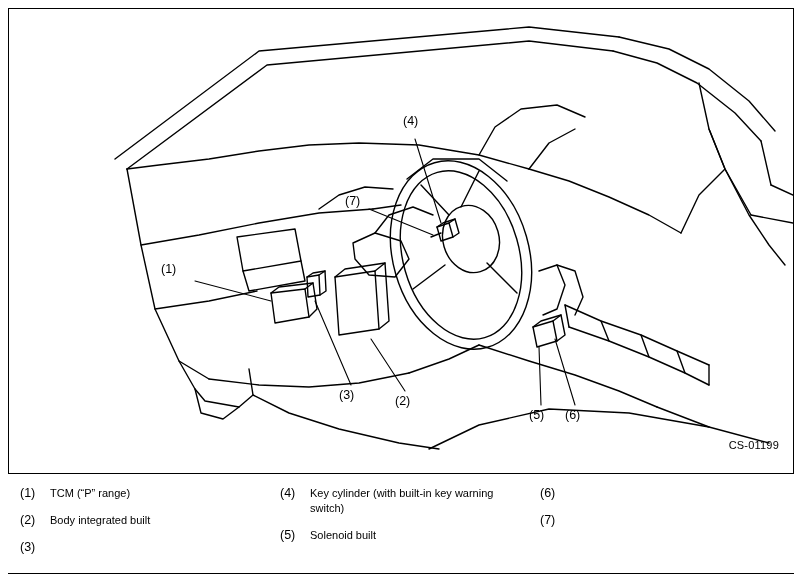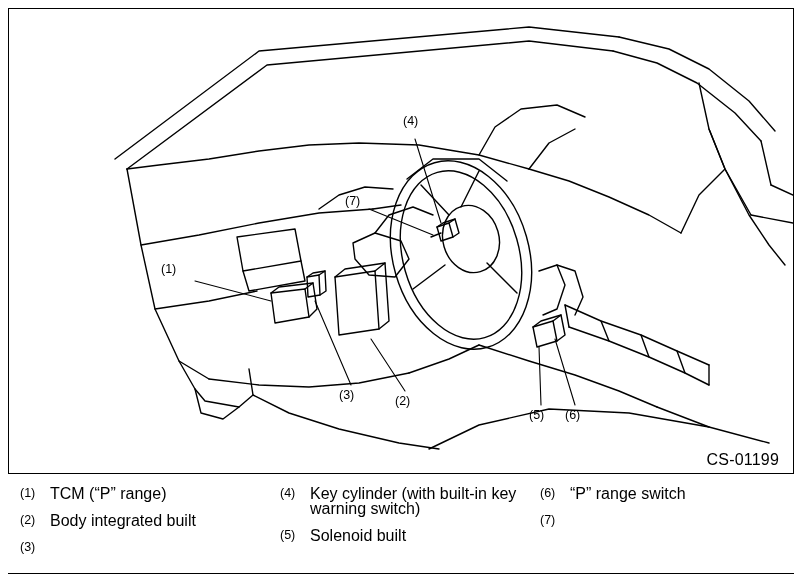--- a/index.html
+++ b/index.html
@@ -32,22 +32,22 @@
     background: #fff;
   }
   .figure-svg {
     position: absolute;
     left: 0;
     top: 0;
   }
   .fig-code {
     position: absolute;
     right: 14px;
-    bottom: 4px;
-    font-size: 16px;
+    bottom: 22px;
+    font-size: 11px;
     letter-spacing: 0.2px;
     font-family: "Liberation Sans", sans-serif;
   }
   
   .legend {
     position: absolute;
     left: 8px;
     top: 486px;
     width: 786px;
     height: 88px;
@@ -68,21 +68,21 @@
     font-size: 12.5px;
     line-height: 15px;
   }
   .legend-num {
     width: 30px;
     flex: 0 0 30px;
     font-size: 12.5px;
   }
   .legend-text {
     flex: 1 1 auto;
-    font-size: 16px;
+    font-size: 11px;
   }
   .bottom-rule {
     position: absolute;
     left: 8px;
     top: 573px;
     width: 786px;
     height: 0;
     border-top: 1px solid #000;
   }
   
@@ -235,21 +235,20 @@
       </div>
       <div class="legend-item">
         <span class="legend-num">(5)</span>
         <span class="legend-text">Solenoid built</span>
       </div>
     </div>
 
     <div class="legend-col c3">
       <div class="legend-item">
         <span class="legend-num">(6)</span>
-        <span class="legend-text">“P” range switch</span>
       </div>
       <div class="legend-item">
         <span class="legend-num">(7)</span>
       </div>
     </div>
 
   </div>
 
   <div class="bottom-rule"></div>
 

